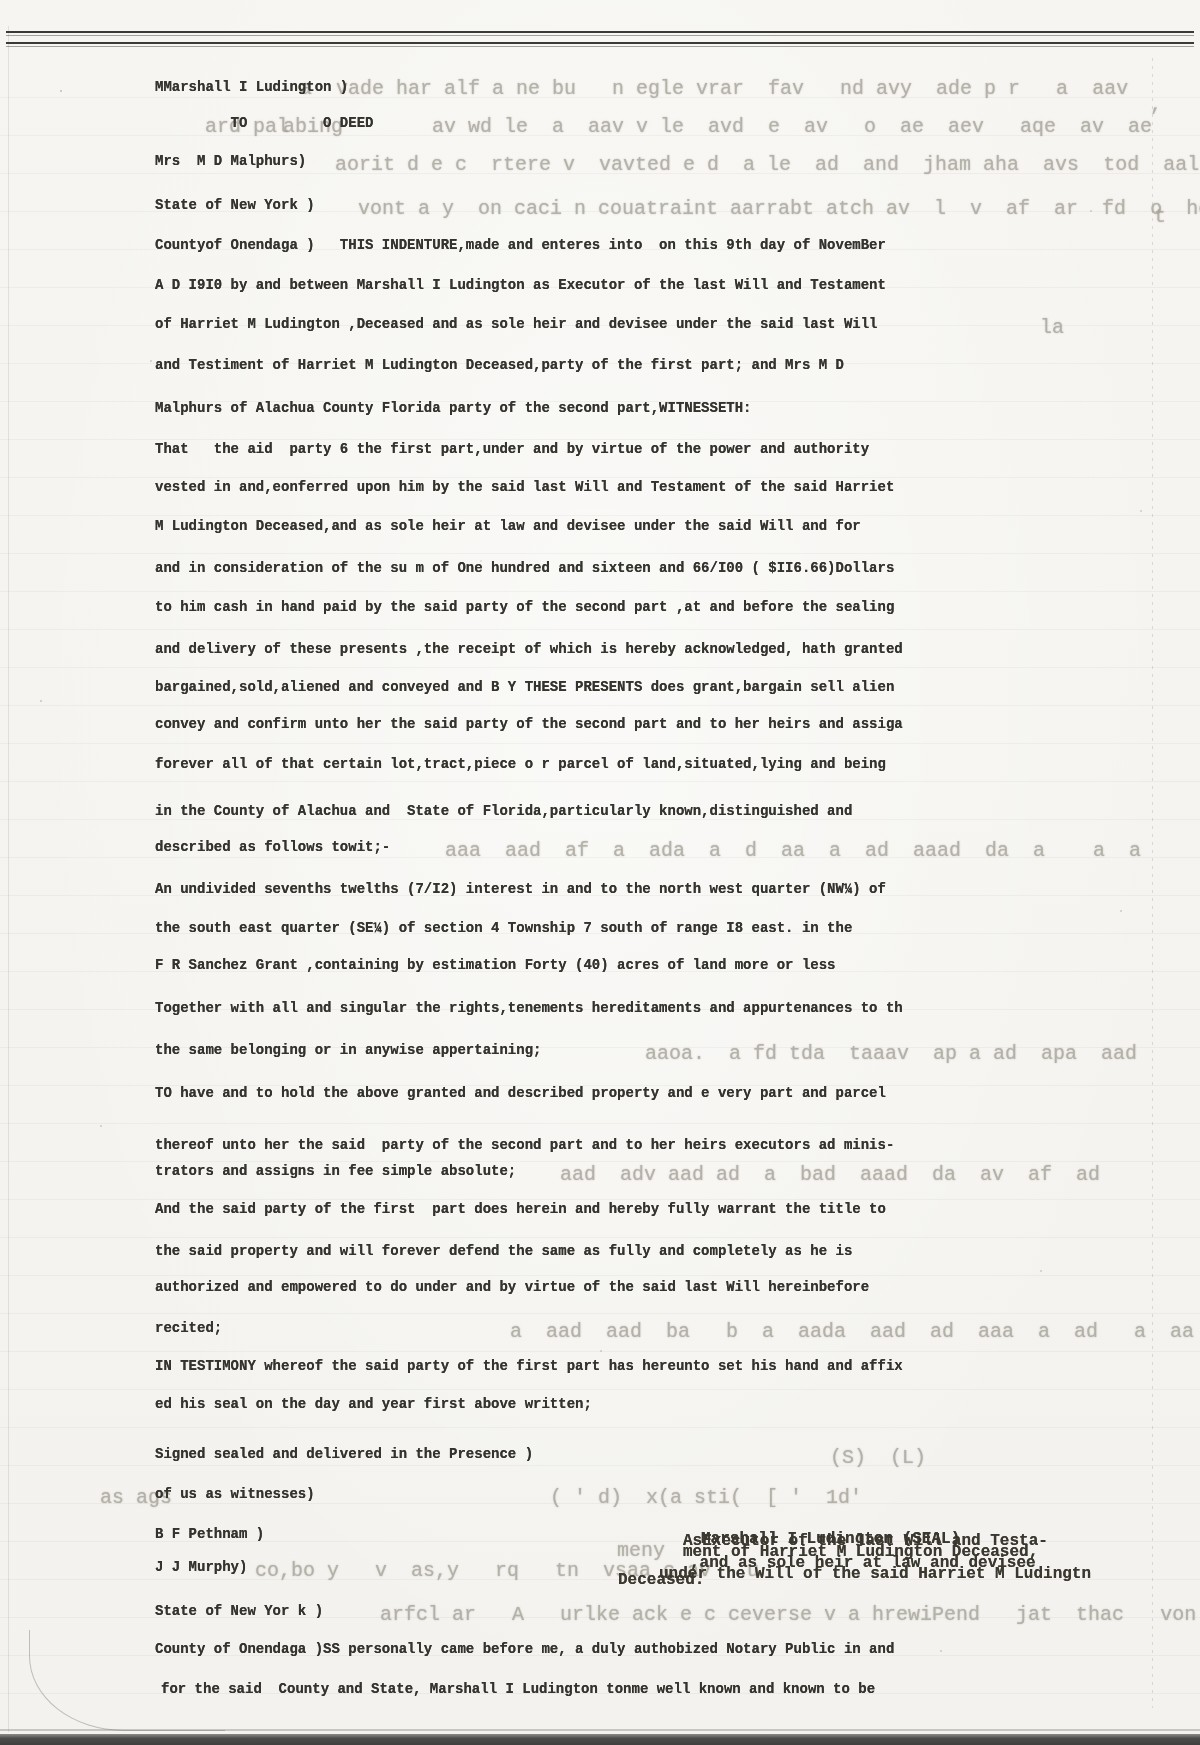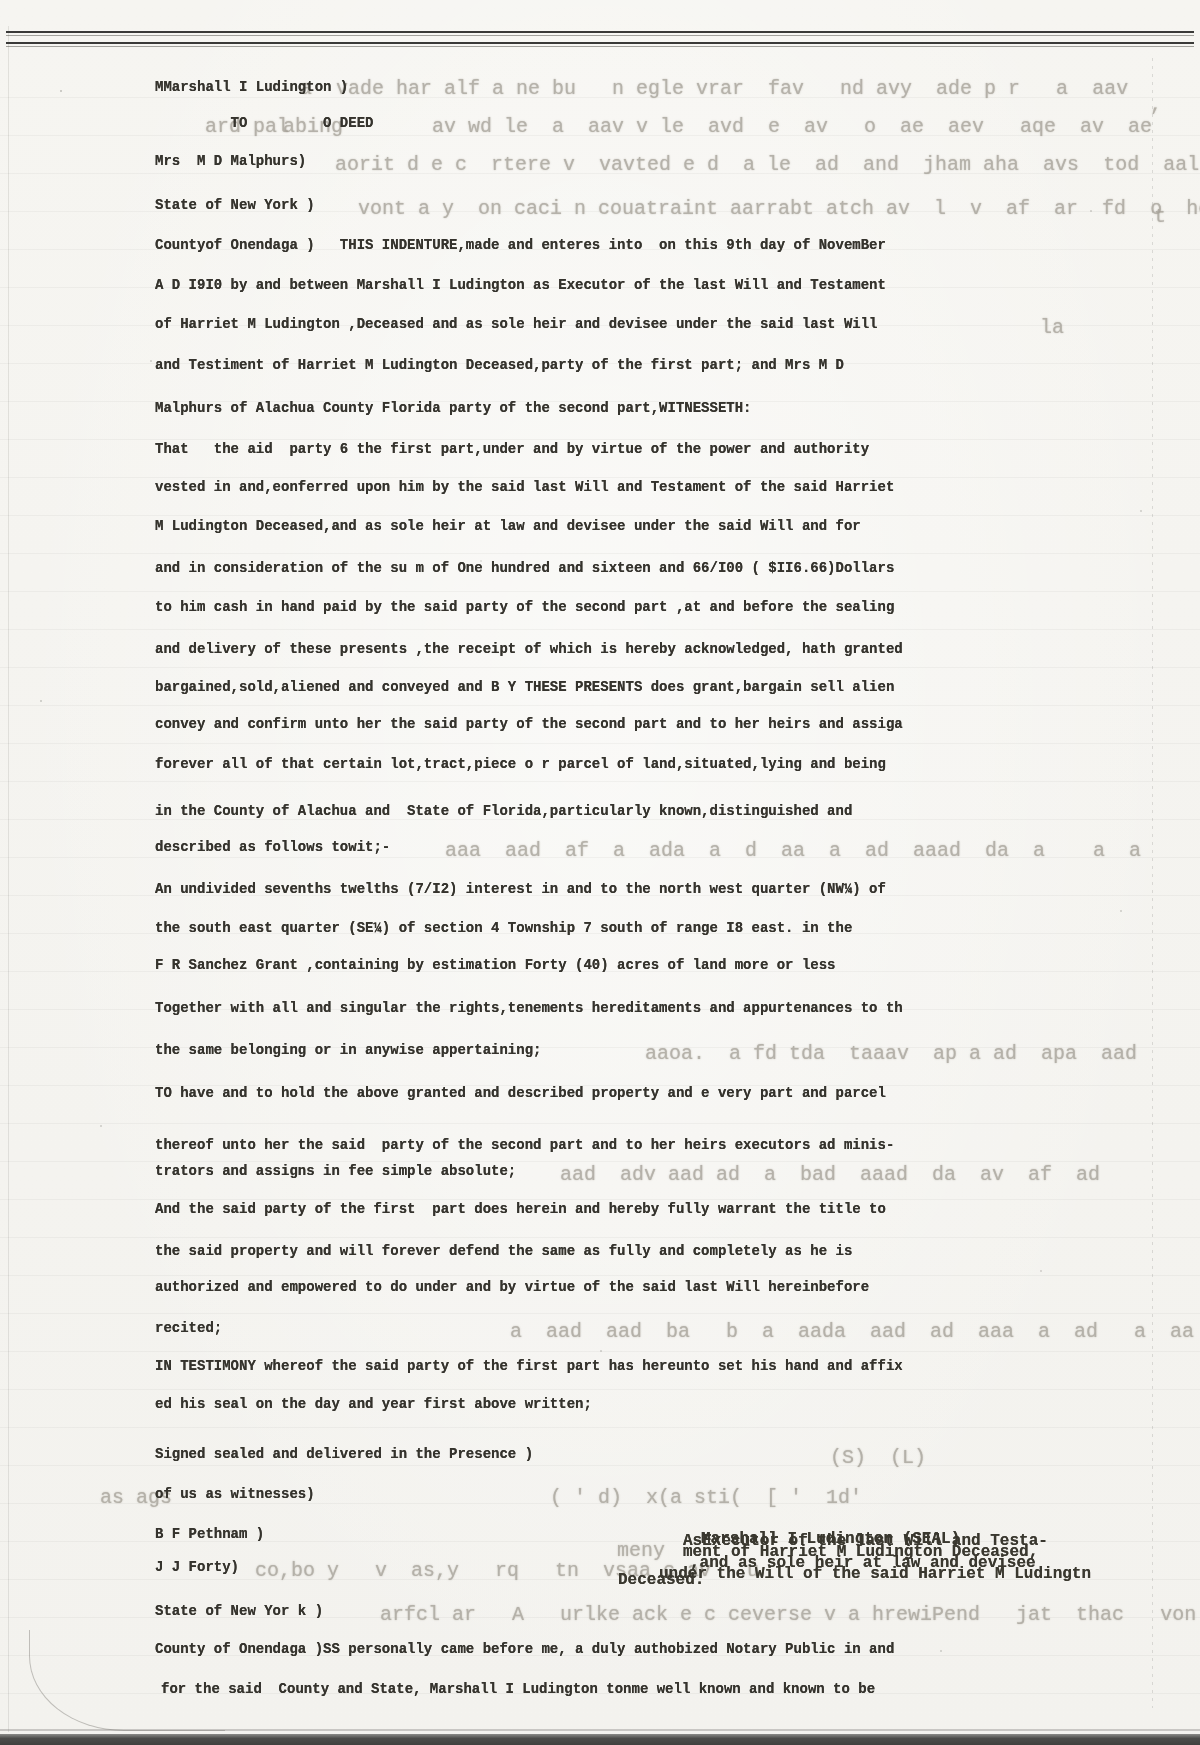--- a/index.html
+++ b/index.html
@@ -140,21 +140,21 @@
       <div class="tline" style="left: 155px; top: 1162px;">trators and assigns in fee simple absolute;</div>
       <div class="tline" style="left: 155px; top: 1200px;">And the said party of the first  part does herein and hereby fully warrant the title to</div>
       <div class="tline" style="left: 155px; top: 1242px;">the said property and will forever defend the same as fully and completely as he is</div>
       <div class="tline" style="left: 155px; top: 1278px;">authorized and empowered to do under and by virtue of the said last Will hereinbefore</div>
       <div class="tline" style="left: 155px; top: 1319px;">recited;</div>
       <div class="tline" style="left: 155px; top: 1357px;">IN TESTIMONY whereof the said party of the first part has hereunto set his hand and affix</div>
       <div class="tline" style="left: 155px; top: 1395px;">ed his seal on the day and year first above written;</div>
       <div class="tline" style="left: 155px; top: 1445px;">Signed sealed and delivered in the Presence )</div>
       <div class="tline" style="left: 155px; top: 1485px;">of us as witnesses)</div>
       <div class="tline" style="left: 155px; top: 1525px;">B F Pethnam )</div>
-      <div class="tline" style="left: 155px; top: 1558px;">J J Forty)</div>
+      <div class="tline" style="left: 155px; top: 1558px;">J J Murphy)</div>
       <div class="tline" style="left: 155px; top: 1602px;">State of New Yor k )</div>
       <div class="tline" style="left: 155px; top: 1640px;">County of Onendaga )SS personally came before me, a duly authobized Notary Public in and</div>
       <div class="tline" style="left: 161px; top: 1680px;">for the said  County and State, Marshall I Ludington tonme well known and known to be</div>
       <div class="sig" style="left: 701px; top: 1520px; margin-top: 11px;">Marshall I Ludington (SEAL)</div>
       <div class="sig" style="left: 683px; top: 1533px; text-align: center;">AsExecutor of the last Will and Testa-</div>
       <div class="sig" style="left: 683px; top: 1544px;">ment of Harriet M Ludington Deceased,</div>
       <div class="sig" style="left: 690px; top: 1555px;">,and as sole heir at law and devisee</div>
       <div class="sig" style="left: 659px; top: 1566px;">under the Will of the said Harriet M Ludingtn</div>
       <div class="sig" style="left: 618px; top: 1572px;">Deceased.</div>
     </div>

